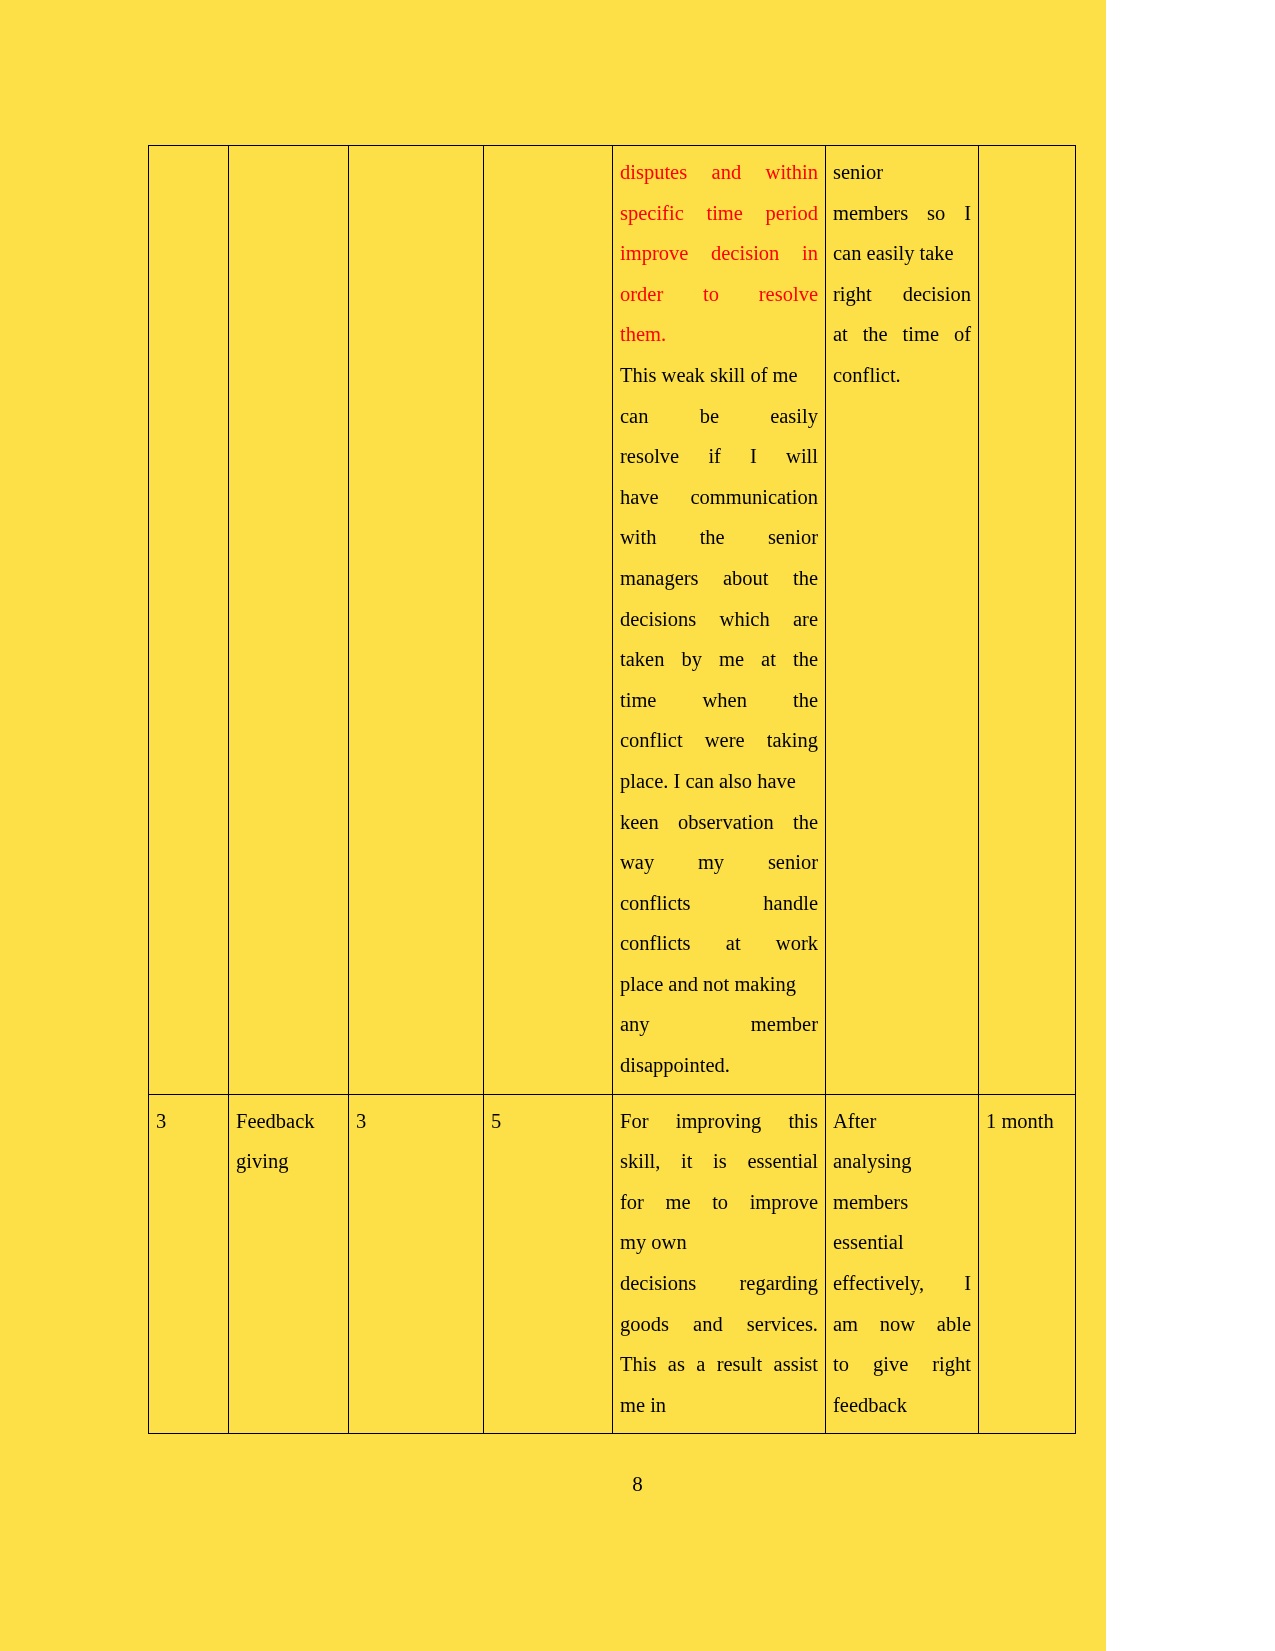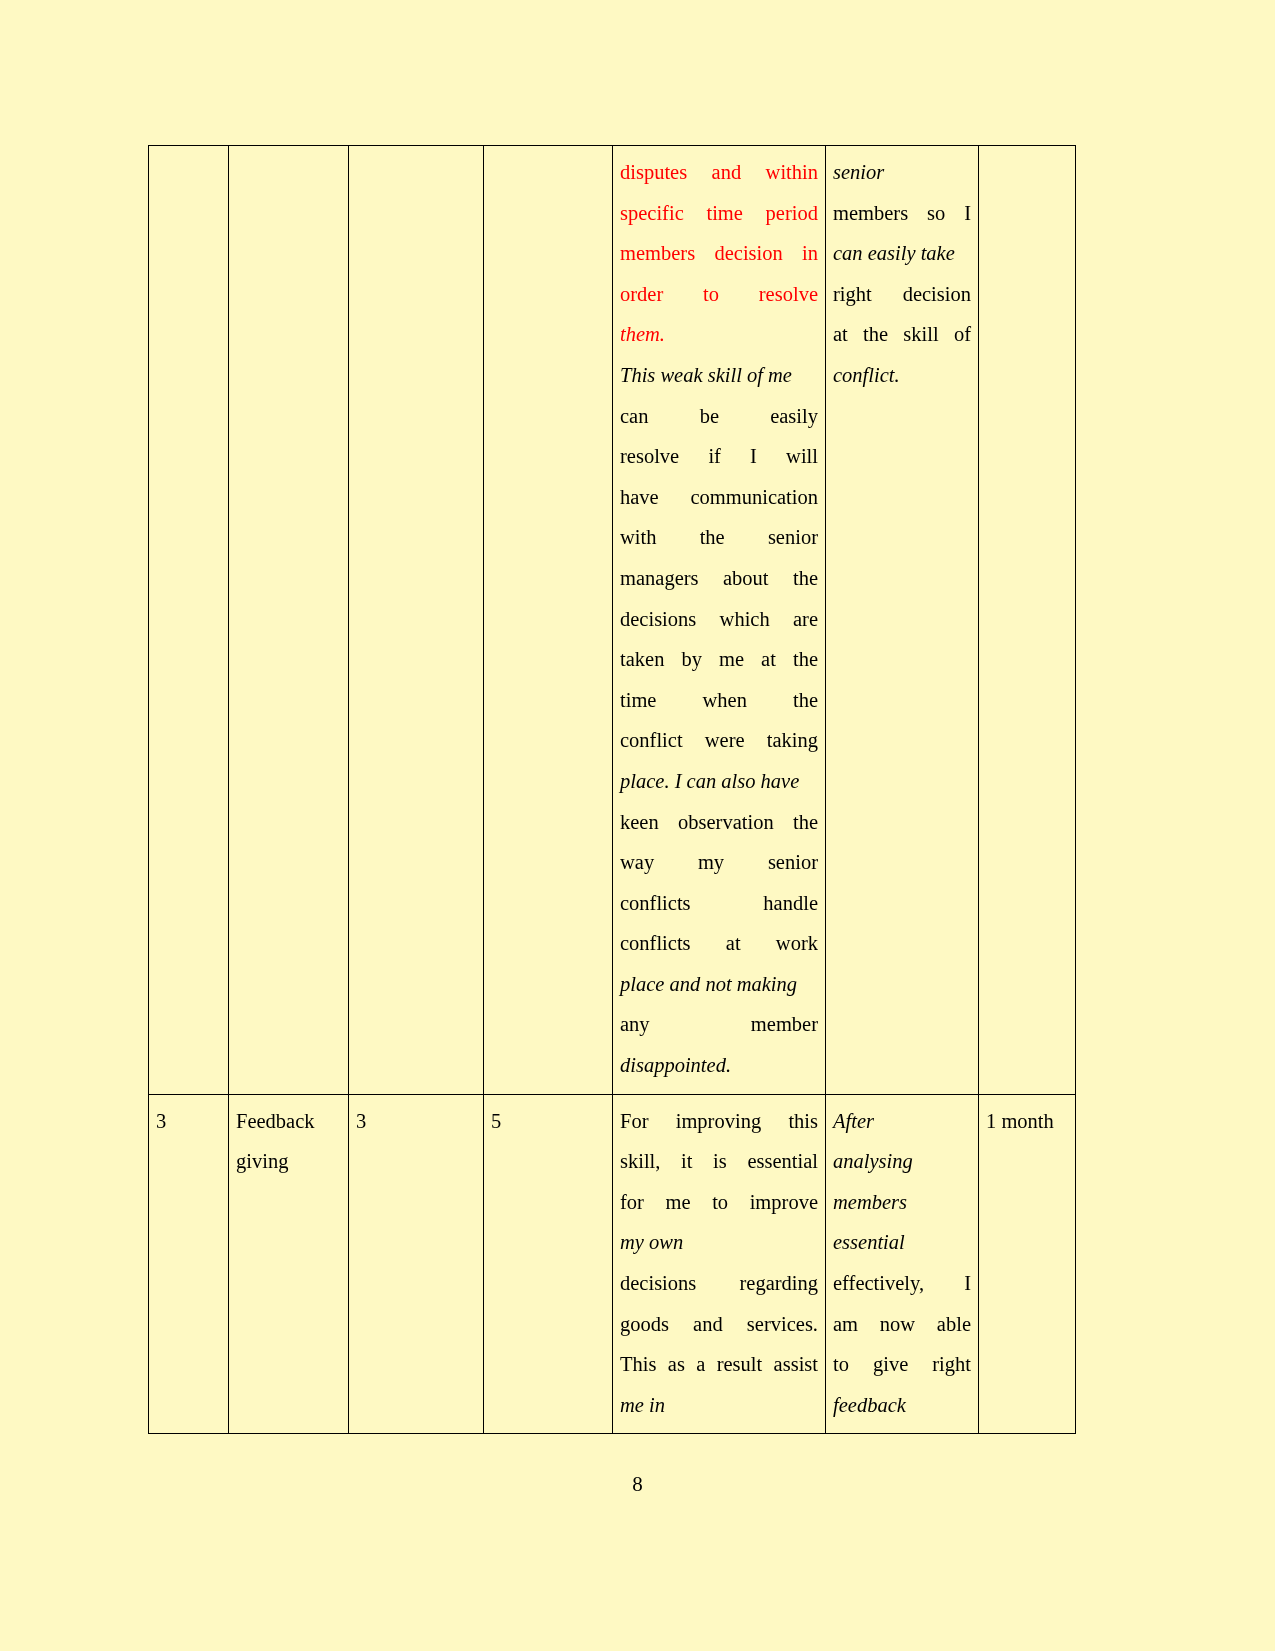--- a/index.html
+++ b/index.html
@@ -7,23 +7,23 @@
     margin: 0;
     padding: 0;
     background: #ffffff;
   }
   body {
     font-family: "Liberation Serif", "DejaVu Serif", serif;
     color: #000000;
   }
   .page {
     position: relative;
-    width: 1275px;
+    width: 1106px;
     height: 1651px;
-    background: #fef9c3;
+    background: #fde047;
     overflow: hidden;
     box-sizing: border-box;
   }
   .doc-table {
     position: absolute;
     left: 148px;
     top: 145px;
     width: 927px;
     border-collapse: collapse;
     table-layout: fixed;
@@ -54,21 +54,20 @@
     text-align-last: left;
   }
   .cell-text .ln {
     display: block;
     text-align: justify;
     text-align-last: justify;
     white-space: nowrap;
   }
   .cell-text .ln.last {
     text-align-last: left;
-    font-style: italic;
   }
   .red { color: #ff0000; }
   .plain { display: block; text-align: left; }
 
   .page-number {
     position: absolute;
     top: 1470px;
     left: 0;
     width: 1275px;
     text-align: center;
@@ -104,21 +103,21 @@
         <td>
           <span class="plain"></span>
         </td>
         <td>
           <span class="plain"></span>
         </td>
         <td>
           <span class="cell-text">
             <span class="ln red">disputes and within</span>
             <span class="ln red">specific time period</span>
-            <span class="ln red">members decision in</span>
+            <span class="ln red">improve decision in</span>
             <span class="ln red">order to resolve</span>
             <span class="ln red last">them.</span>
             <span class="ln last">This weak skill of me</span>
             <span class="ln">can be easily</span>
             <span class="ln">resolve if I will</span>
             <span class="ln">have communication</span>
             <span class="ln">with the senior</span>
             <span class="ln">managers about the</span>
             <span class="ln">decisions which are</span>
             <span class="ln">taken by me at the</span>
@@ -133,21 +132,21 @@
             <span class="ln">any member</span>
             <span class="ln last">disappointed.</span>
           </span>
         </td>
         <td>
           <span class="cell-text">
             <span class="ln last">senior</span>
             <span class="ln">members so I</span>
             <span class="ln last">can easily take</span>
             <span class="ln">right decision</span>
-            <span class="ln">at the skill of</span>
+            <span class="ln">at the time of</span>
             <span class="ln last">conflict.</span>
           </span>
         </td>
         <td>
           <span class="plain"></span>
         </td>
       </tr>
 
       <tr>
         <td>

